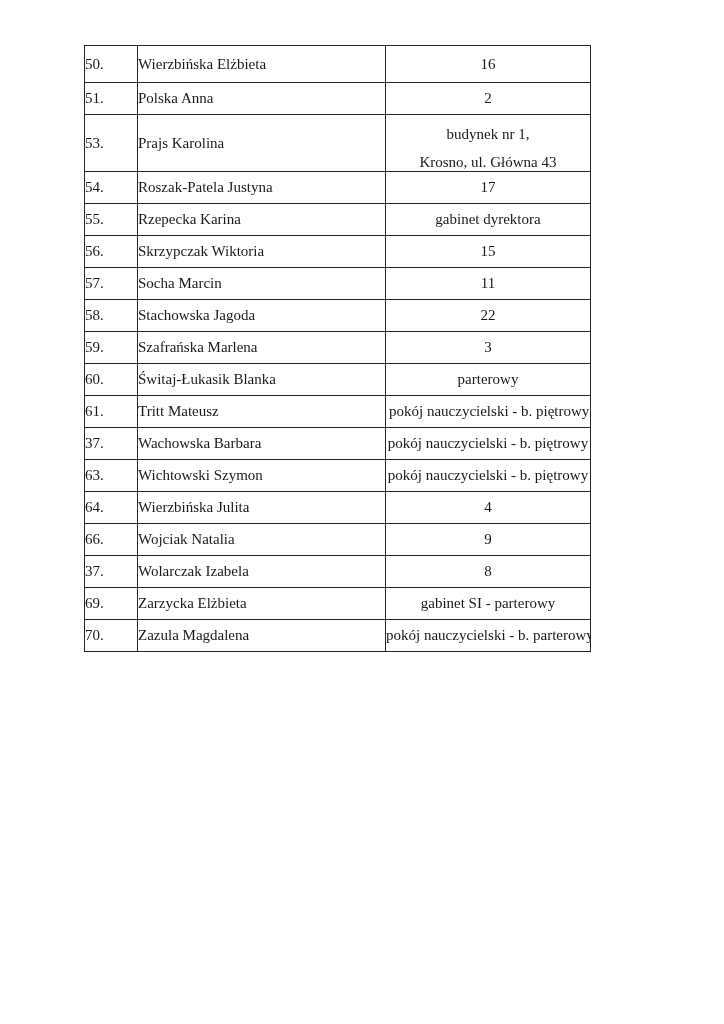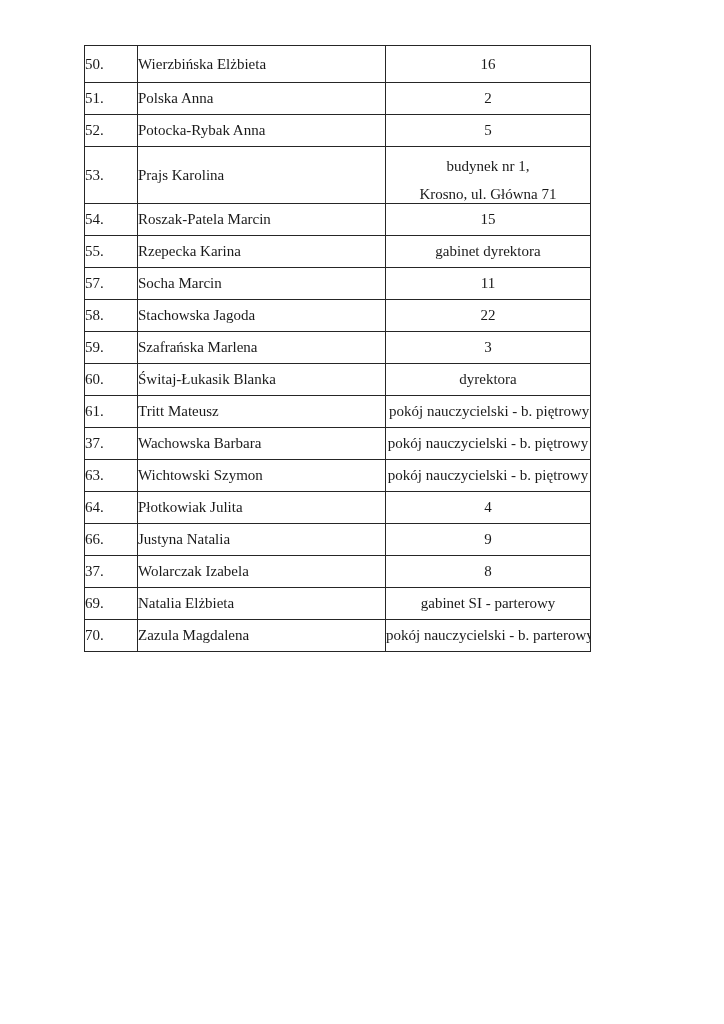--- a/index.html
+++ b/index.html
@@ -77,96 +77,96 @@
         <tr class="first">
           <td class="col-num">50.</td>
           <td class="col-name">Wierzbińska Elżbieta</td>
           <td class="col-loc">16</td>
         </tr>
         <tr>
           <td class="col-num">51.</td>
           <td class="col-name">Polska Anna</td>
           <td class="col-loc">2</td>
         </tr>
-        <tr>
-          <td class="col-num">52.</td>
-          <td class="col-name">Potocka-Rybak Anna</td>
-          <td class="col-loc">5</td>
-        </tr>
         <tr class="tall">
           <td class="col-num">53.</td>
           <td class="col-name">Prajs Karolina</td>
           <td class="col-loc">
             <div class="loc-line">budynek nr 1,</div>
-            <div class="loc-line">Krosno, ul. Główna 71</div>
+            <div class="loc-line">Krosno, ul. Główna 43</div>
           </td>
         </tr>
         <tr>
           <td class="col-num">54.</td>
-          <td class="col-name">Roszak-Patela Marcin</td>
-          <td class="col-loc">15</td>
+          <td class="col-name">Roszak-Patela Justyna</td>
+          <td class="col-loc">17</td>
         </tr>
         <tr>
           <td class="col-num">55.</td>
           <td class="col-name">Rzepecka Karina</td>
           <td class="col-loc">gabinet dyrektora</td>
+        </tr>
+        <tr>
+          <td class="col-num">56.</td>
+          <td class="col-name">Skrzypczak Wiktoria</td>
+          <td class="col-loc">15</td>
         </tr>
         <tr>
           <td class="col-num">57.</td>
           <td class="col-name">Socha Marcin</td>
           <td class="col-loc">11</td>
         </tr>
         <tr>
           <td class="col-num">58.</td>
           <td class="col-name">Stachowska Jagoda</td>
           <td class="col-loc">22</td>
         </tr>
         <tr>
           <td class="col-num">59.</td>
           <td class="col-name">Szafrańska Marlena</td>
           <td class="col-loc">3</td>
         </tr>
         <tr>
           <td class="col-num">60.</td>
           <td class="col-name">Świtaj-Łukasik Blanka</td>
-          <td class="col-loc">dyrektora</td>
+          <td class="col-loc">parterowy</td>
         </tr>
         <tr>
           <td class="col-num">61.</td>
           <td class="col-name">Tritt Mateusz</td>
           <td class="col-loc align-left">pokój nauczycielski - b. piętrowy</td>
         </tr>
         <tr>
           <td class="col-num">37.</td>
           <td class="col-name">Wachowska Barbara</td>
           <td class="col-loc">pokój nauczycielski - b. piętrowy</td>
         </tr>
         <tr>
           <td class="col-num">63.</td>
           <td class="col-name">Wichtowski Szymon</td>
           <td class="col-loc">pokój nauczycielski - b. piętrowy</td>
         </tr>
         <tr>
           <td class="col-num">64.</td>
-          <td class="col-name">Płotkowiak Julita</td>
+          <td class="col-name">Wierzbińska Julita</td>
           <td class="col-loc">4</td>
         </tr>
         <tr>
           <td class="col-num">66.</td>
-          <td class="col-name">Justyna Natalia</td>
+          <td class="col-name">Wojciak Natalia</td>
           <td class="col-loc">9</td>
         </tr>
         <tr>
           <td class="col-num">37.</td>
           <td class="col-name">Wolarczak Izabela</td>
           <td class="col-loc">8</td>
         </tr>
         <tr>
           <td class="col-num">69.</td>
-          <td class="col-name">Natalia Elżbieta</td>
+          <td class="col-name">Zarzycka Elżbieta</td>
           <td class="col-loc">gabinet SI - parterowy</td>
         </tr>
         <tr>
           <td class="col-num">70.</td>
           <td class="col-name">Zazula Magdalena</td>
           <td class="col-loc">pokój nauczycielski - b. parterowy</td>
         </tr>
       </tbody>
   </table>
 </div>

